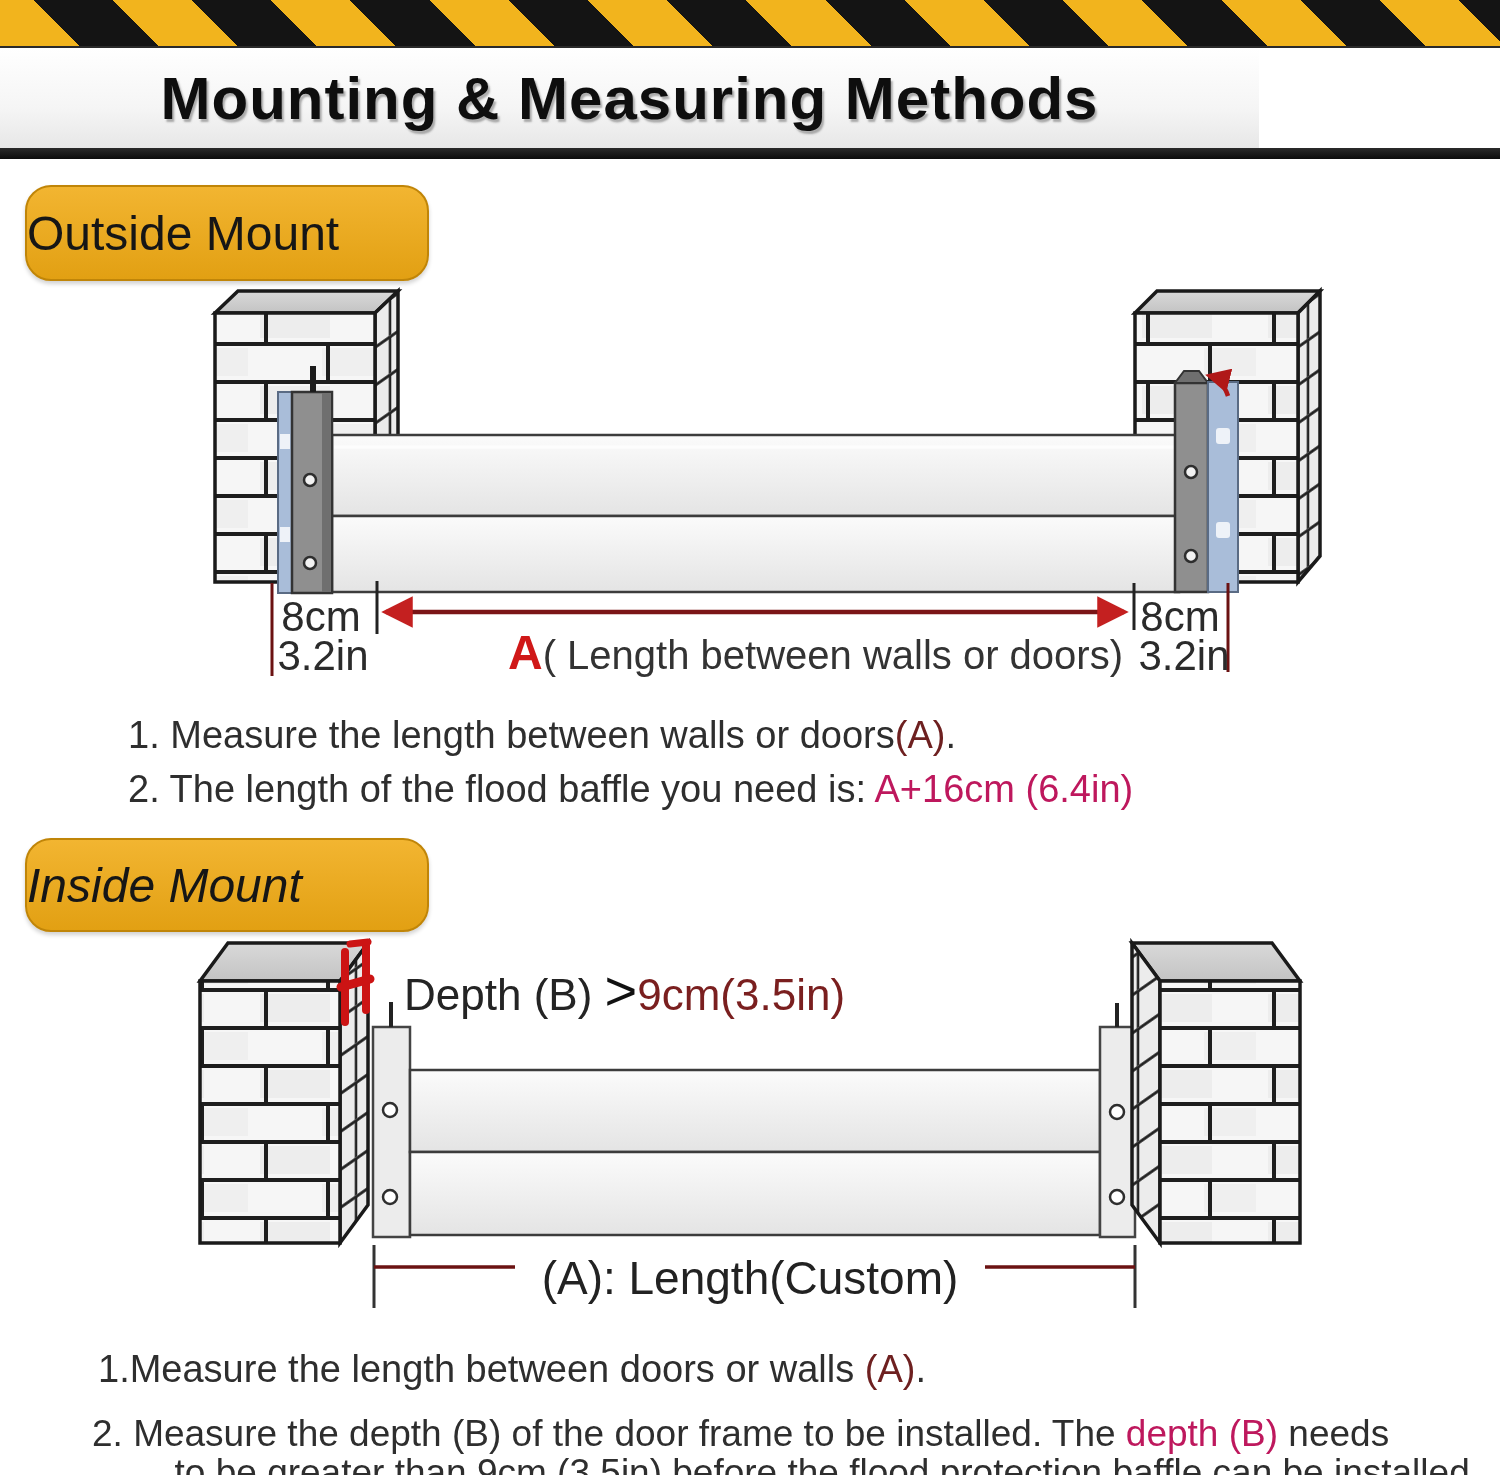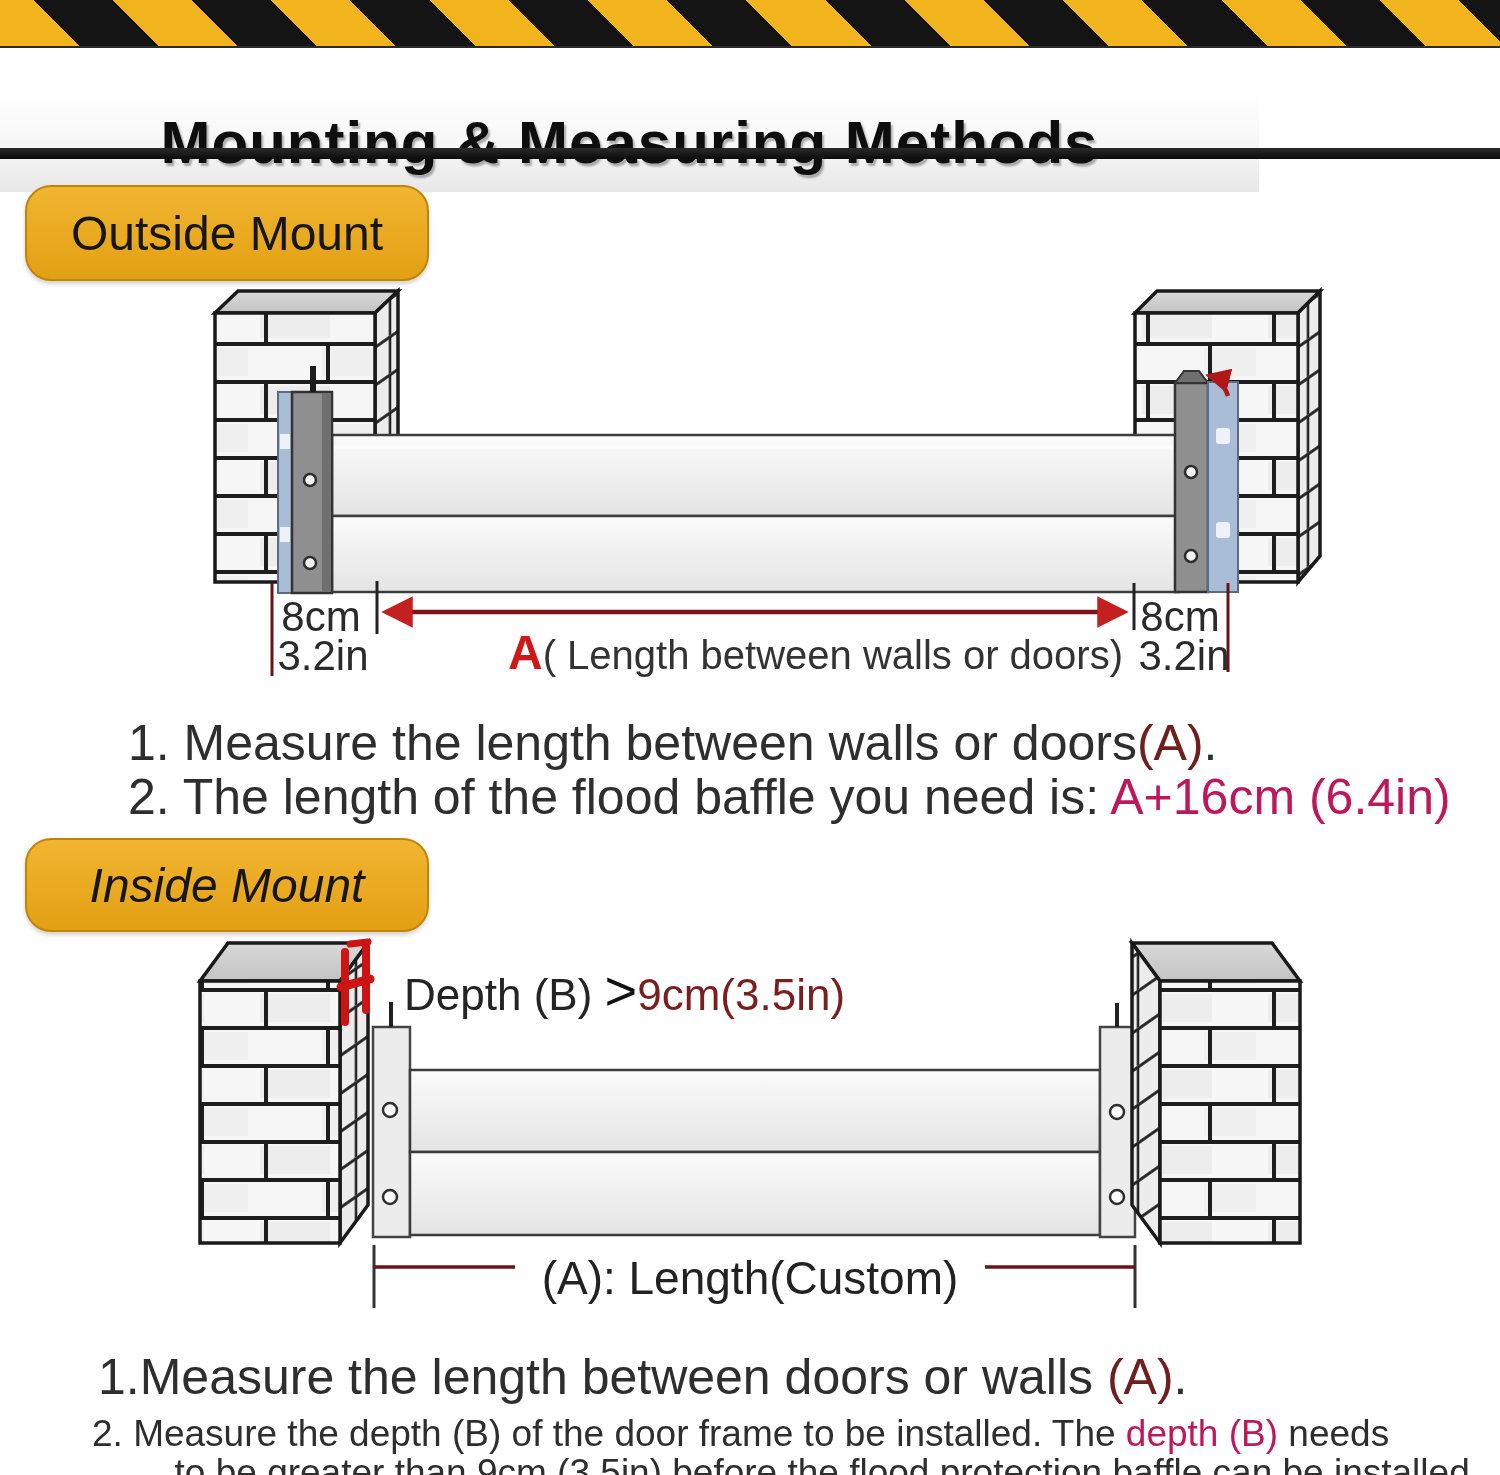--- a/index.html
+++ b/index.html
@@ -10,45 +10,45 @@
   }
   
   .hazard-band{
     position:absolute; left:0; top:0; width:1500px; height:46px;
     background:repeating-linear-gradient(45deg,#F2B41D 0 56px,#141414 56px 112px);
     border-bottom:2px solid #2a2a2a;
   }
   .title-band{
     position:absolute; left:0; top:48px; width:1259px; height:100px;
     background:linear-gradient(#ffffff,#f5f5f5 60%,#e7e7e7);
-    display:flex; align-items:center; justify-content:center;margin-top:44px;
+    display:flex; align-items:center; justify-content:center;
   }
   .title-band .title{
     font-size:60px; font-weight:700; color:#0e0e0e; letter-spacing:1px;
     text-shadow:2px 3px 2px rgba(110,110,110,.55), 0 1px 0 #ffffff;
   }
   .dark-bar{
     position:absolute; left:0; top:148px; width:1500px; height:11px;
     background:linear-gradient(#2a2a2a,#0c0c0c);
   }
   
   .badge{
     position:absolute; left:25px; width:400px;
-    display:flex; align-items:center; justify-content:center;
+    display:flex; align-items:center; justify-content:flex-start;
     background:linear-gradient(#f2b531,#e2a013);
     border:2px solid #c08508; border-radius:26px;
     box-shadow:0 3px 4px rgba(0,0,0,.18);
     font-size:48px; color:#161616;
   }
   .badge.outside{ top:185px; height:92px; }
   .badge.inside{ top:838px; height:90px;font-style:italic; }
   
   .diagram-svg{ position:absolute; left:0; top:0; width:1500px; height:1475px; }
   
-  .step{ position:absolute; font-size:50px; color:#2e2e2e; white-space:nowrap; }
+  .step{ position:absolute; font-size:38px; color:#2e2e2e; white-space:nowrap; }
   .step .accent-soft{ color:#6e2020; }
   .step .accent{ color:#be185d; }
   .out-step1{ left:128px; top:714px; }
   .out-step2{ left:128px; top:768px; }
   .in-step1{ left:98px; top:1348px; }
   .in-step2{ left:30px; top:1390px; width:1450px; white-space:normal; font-size:37px; line-height:37px; }
   .in-step2 .l1{ padding-left:62px;margin-top:25px; }
   .in-step2 .l2{ padding-left:4px; margin-top:2px;text-align:right; }
 </style>
 </head>

